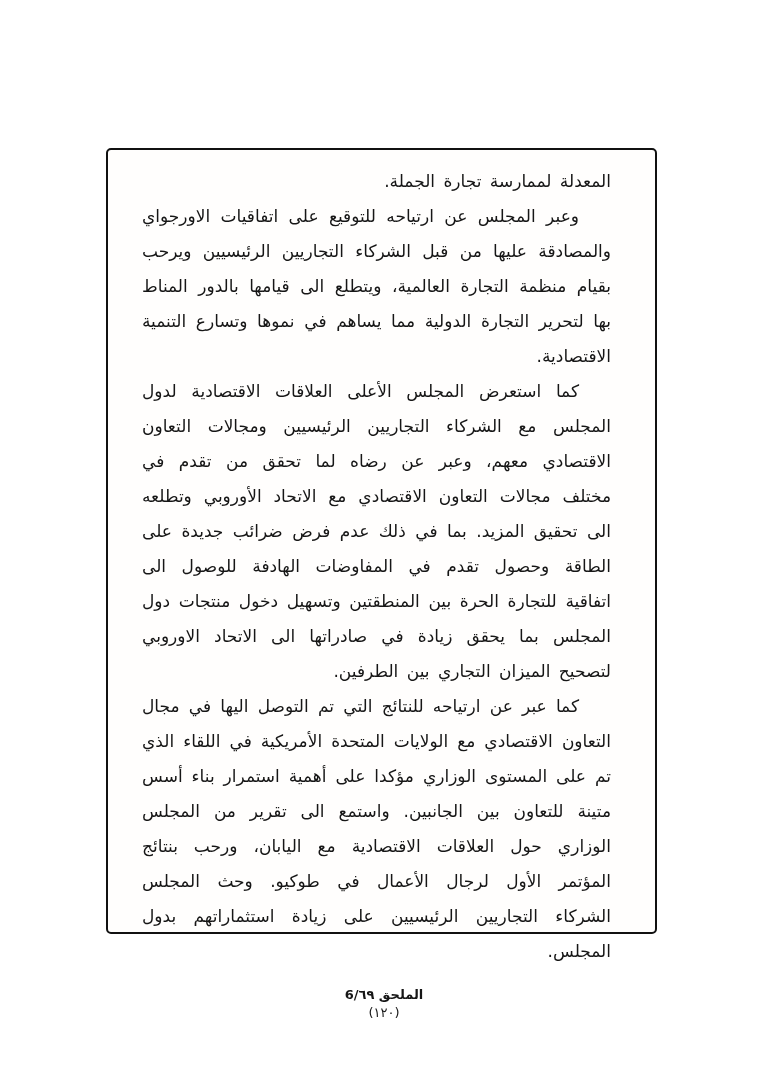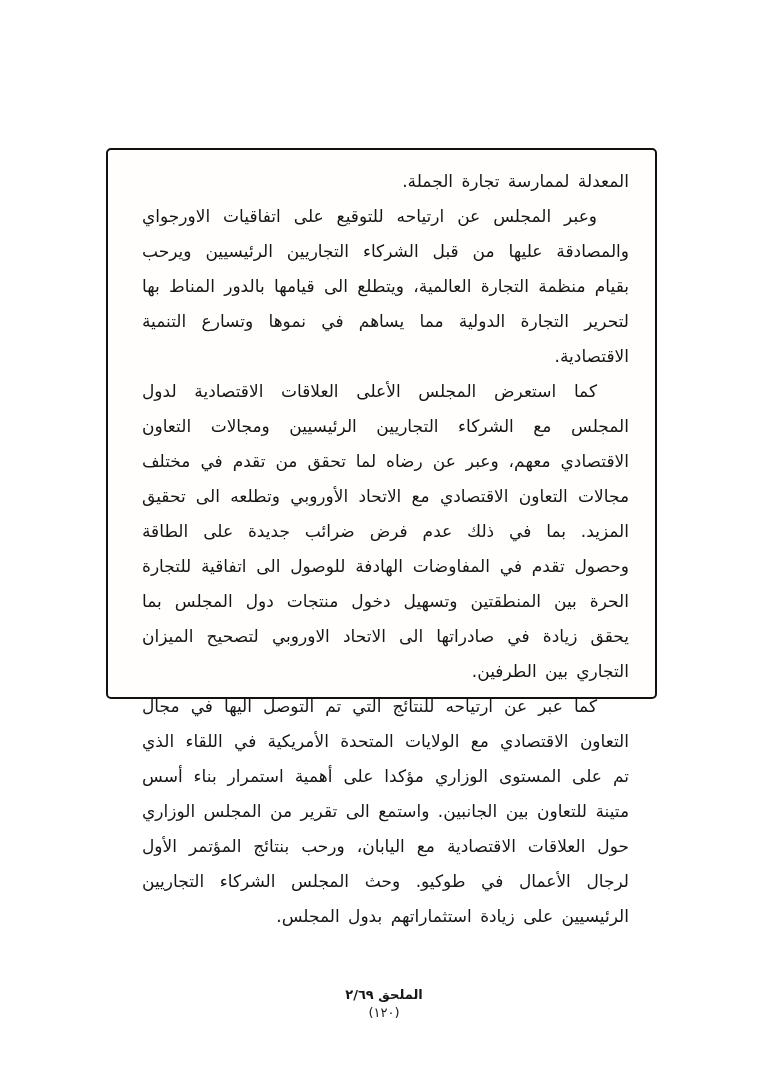--- a/index.html
+++ b/index.html
@@ -14,25 +14,25 @@
     background: #ffffff;
     overflow: hidden;
     font-family: "DejaVu Sans", sans-serif;
     color: #161616;
   }
   .text-frame {
     position: absolute;
     top: 148px;
     left: 106px;
     width: 551px;
-    height: 551px;
+    height: 786px;
     border: 2px solid #111;
     border-radius: 5px;
     box-sizing: border-box;
-    padding: 14px 26px 10px 26px;
+    padding: 14px 44px 10px 26px;
     background: #fffefd;
   }
   .body-text {
     direction: rtl;
     text-align: justify;
     font-size: 17px;
     line-height: 35px;
     word-spacing: 3px;
     letter-spacing: 0px;
   }
@@ -70,17 +70,17 @@
   <div class="text-frame">
     <div class="body-text">
         <p class="para">المعدلة لممارسة تجارة الجملة.</p>
         <p class="para indent">وعبر المجلس عن ارتياحه للتوقيع على اتفاقيات الاورجواي والمصادقة عليها من قبل الشركاء التجاريين الرئيسيين ويرحب بقيام منظمة التجارة العالمية، ويتطلع الى قيامها بالدور المناط بها لتحرير التجارة الدولية مما يساهم في نموها وتسارع التنمية الاقتصادية.</p>
         <p class="para indent">كما استعرض المجلس الأعلى العلاقات الاقتصادية لدول المجلس مع الشركاء التجاريين الرئيسيين ومجالات التعاون الاقتصادي معهم، وعبر عن رضاه لما تحقق من تقدم في مختلف مجالات التعاون الاقتصادي مع الاتحاد الأوروبي وتطلعه الى تحقيق المزيد. بما في ذلك عدم فرض ضرائب جديدة على الطاقة وحصول تقدم في المفاوضات الهادفة للوصول الى اتفاقية للتجارة الحرة بين المنطقتين وتسهيل دخول منتجات دول المجلس بما يحقق زيادة في صادراتها الى الاتحاد الاوروبي لتصحيح الميزان التجاري بين الطرفين.</p>
         <p class="para indent">كما عبر عن ارتياحه للنتائج التي تم التوصل اليها في مجال التعاون الاقتصادي مع الولايات المتحدة الأمريكية في اللقاء الذي تم على المستوى الوزاري مؤكدا على أهمية استمرار بناء أسس متينة للتعاون بين الجانبين. واستمع الى تقرير من المجلس الوزاري حول العلاقات الاقتصادية مع اليابان، ورحب بنتائج المؤتمر الأول لرجال الأعمال في طوكيو. وحث المجلس الشركاء التجاريين الرئيسيين على زيادة استثماراتهم بدول المجلس.</p>
       </div>
   </div>
 
   <div class="page-footer">
-    <div class="footer-appendix">الملحق ٢/٦٩</div>
+    <div class="footer-appendix">الملحق 6/٦٩</div>
     <div class="footer-pagenum">(١٢٠)</div>
   </div>
 
 </div>
 
 </body></html>

